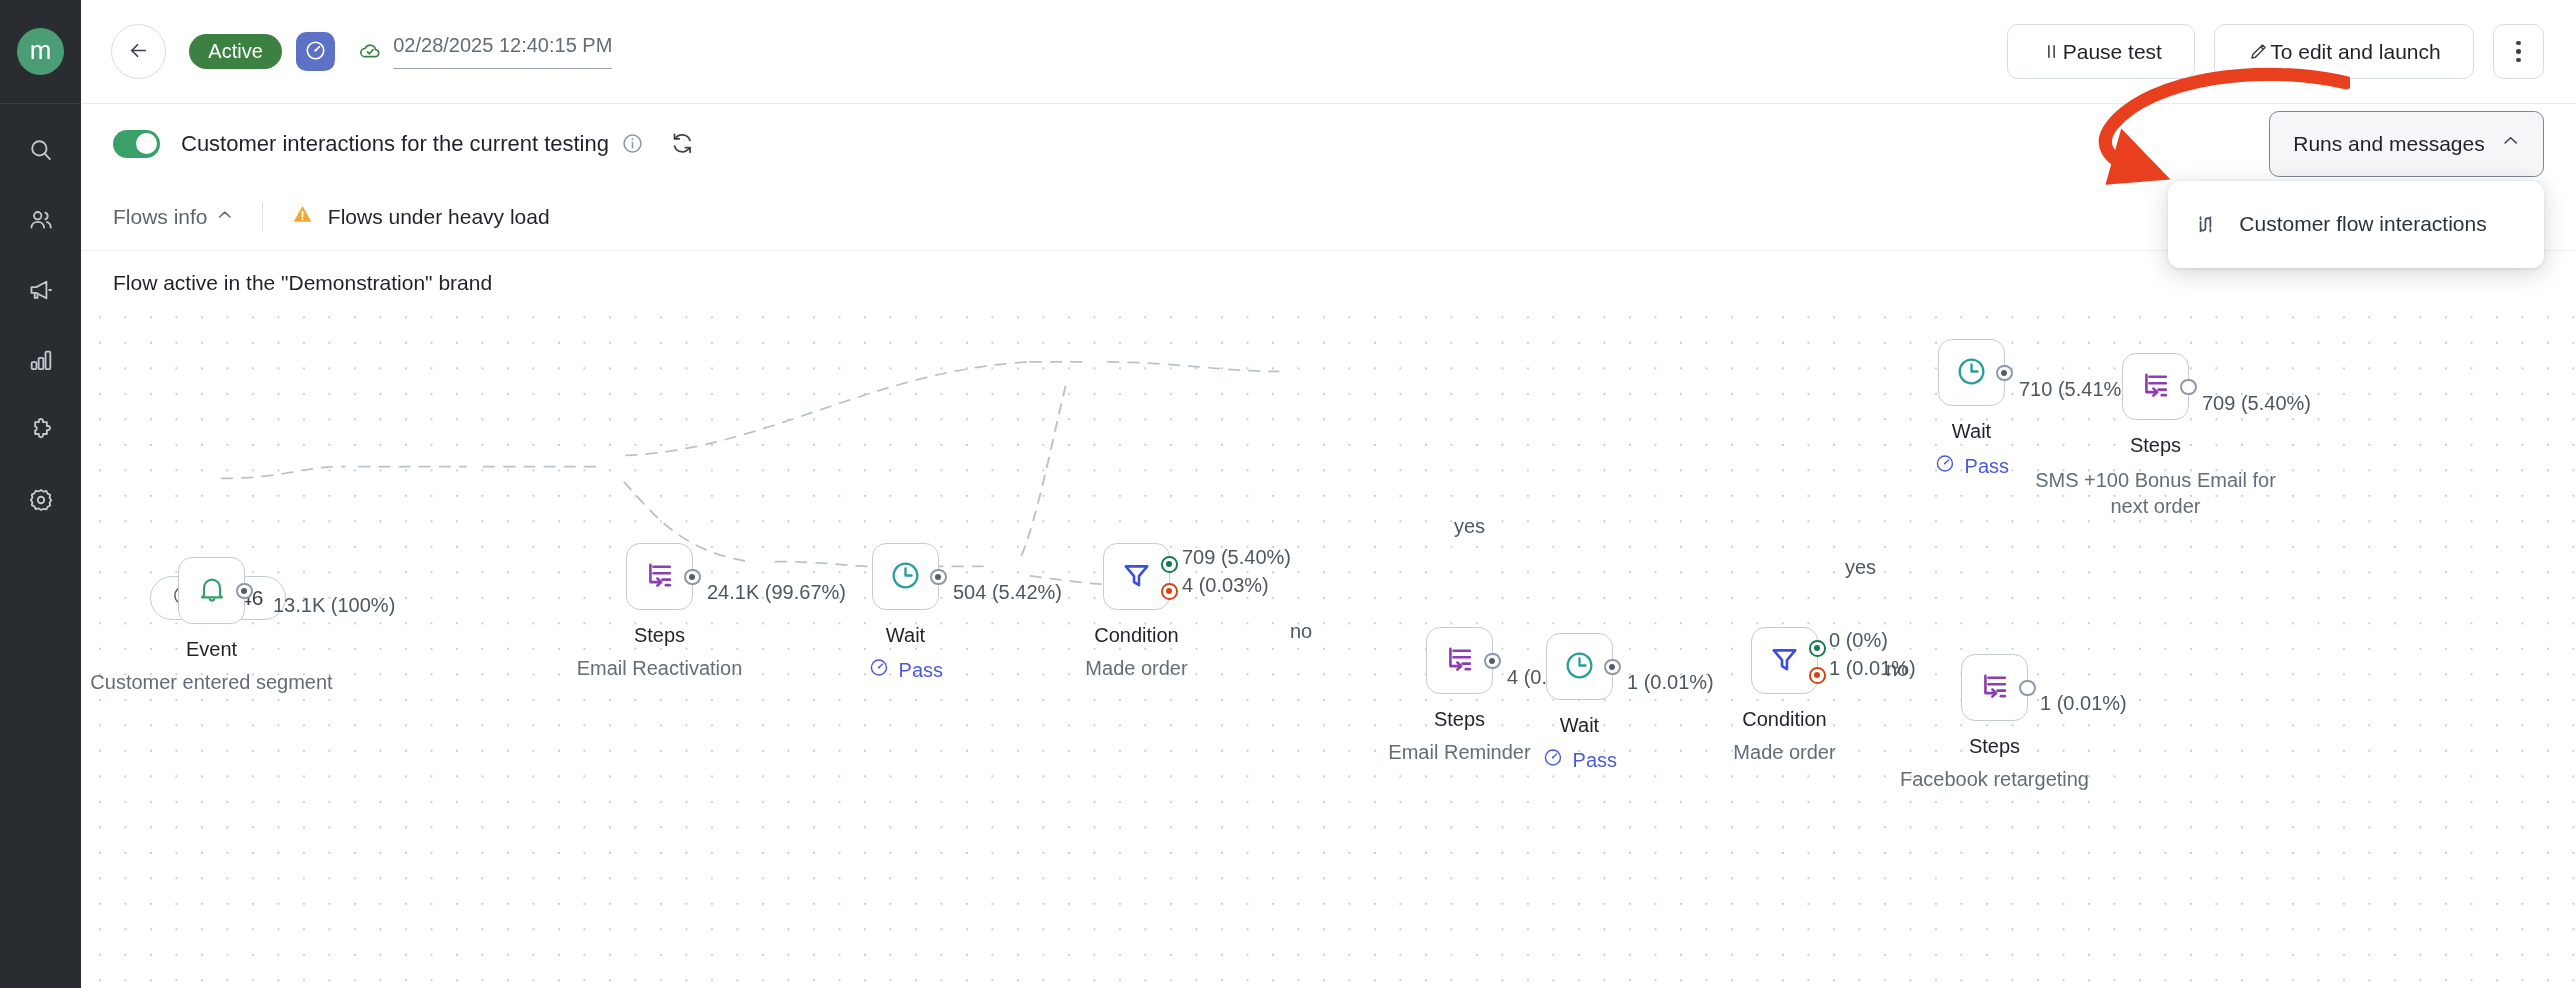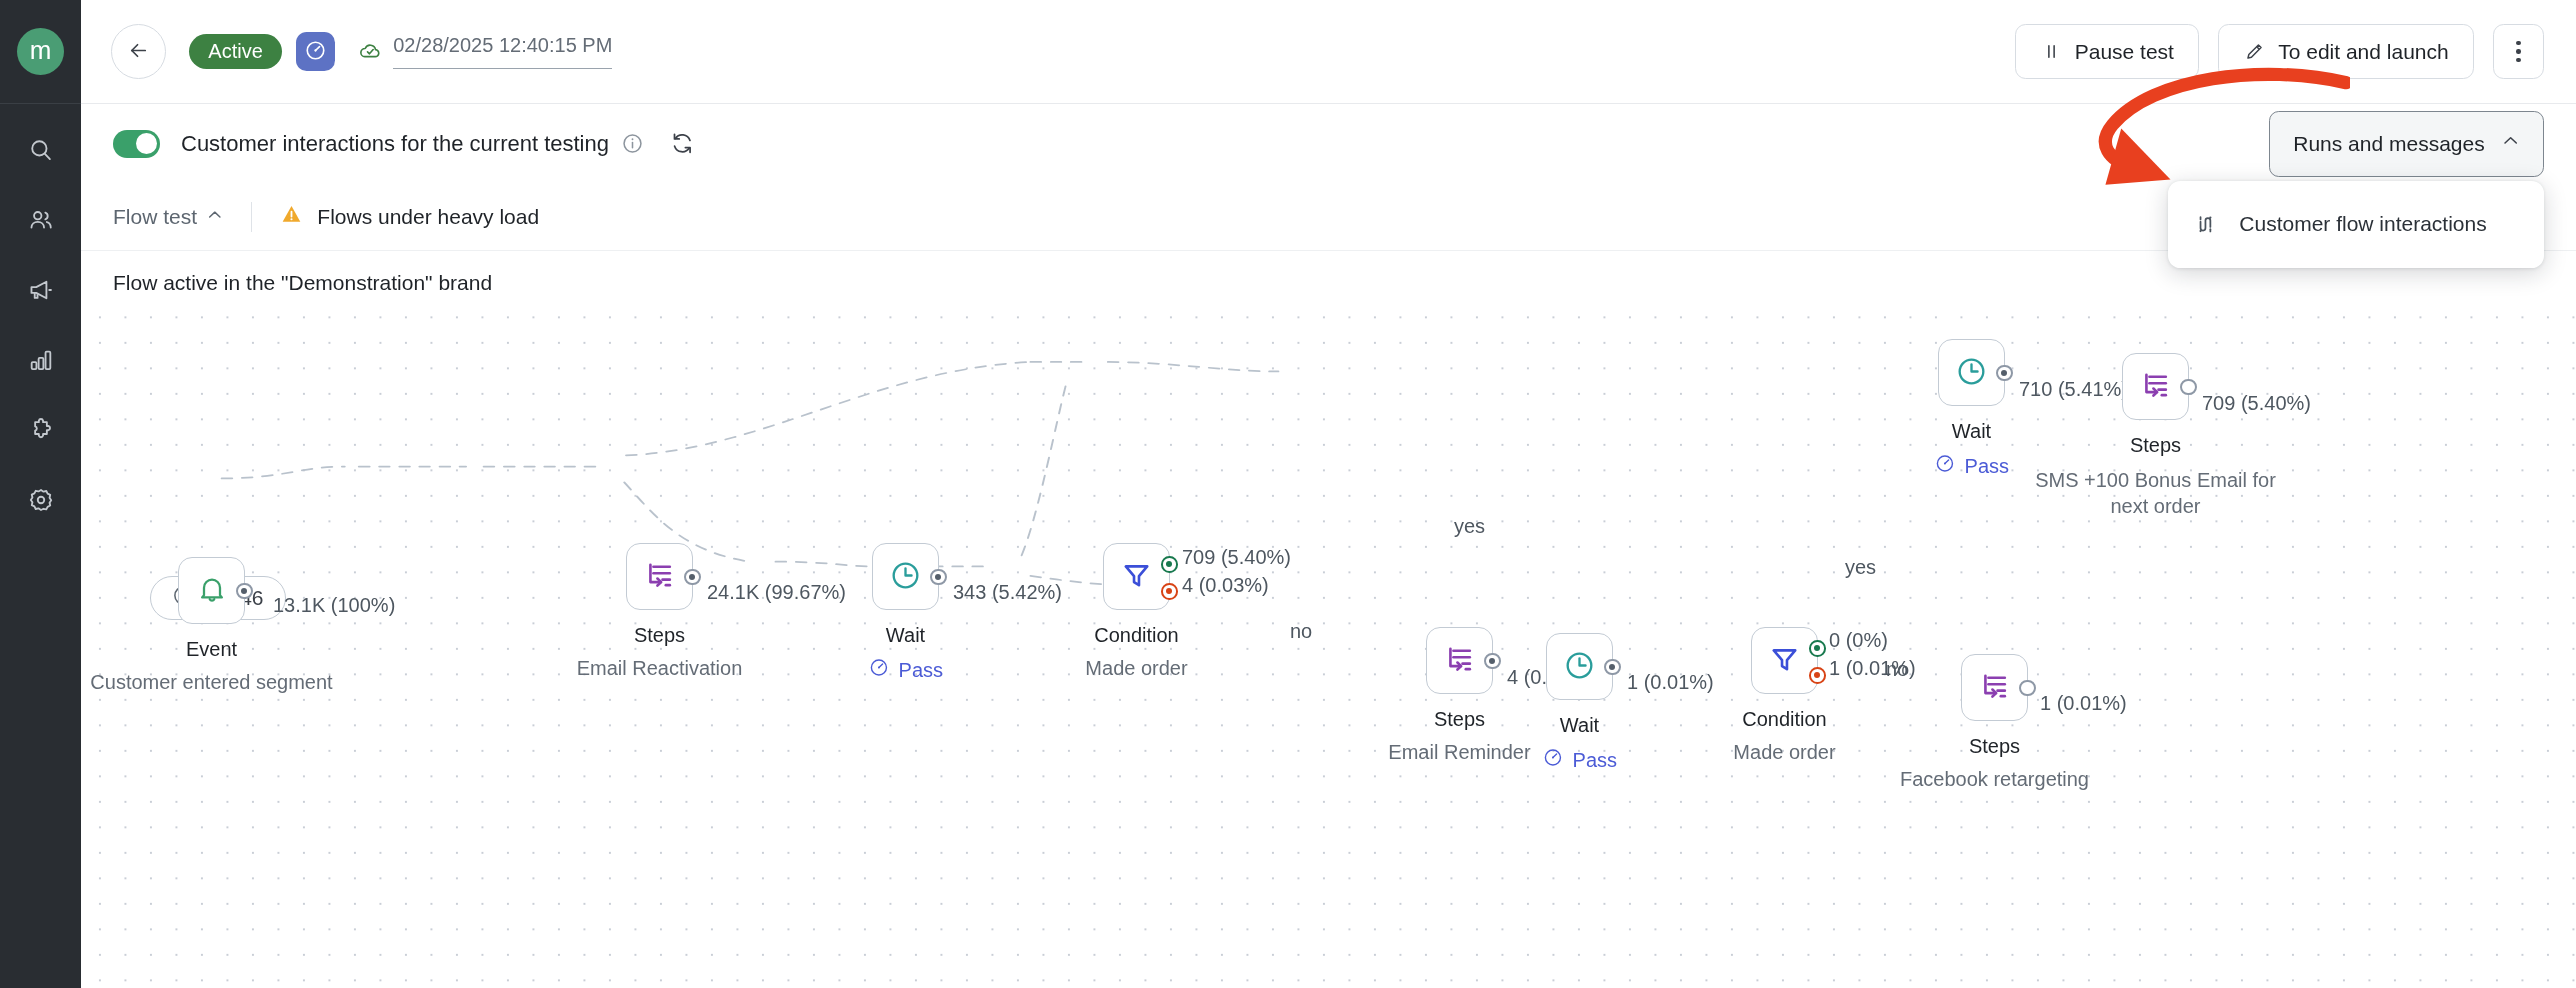--- a/index.html
+++ b/index.html
@@ -69,22 +69,22 @@
     cursor: pointer; flex: 0 0 39px;
   }
   .ts-wrap { display: flex; align-items: center; margin-left: 23px; gap: 10.6px; }
   .ts-text {
     font-size: 20px; color: #646c76;
     border-bottom: 1.3px solid #9aa3ad; padding-bottom: 11px;
     cursor: pointer; white-space: nowrap;
   }
   .header-spacer { flex: 1; }
   .hbtn {
-    display: flex; align-items: center; gap: 12px;
-    height: 55px; padding: 0 24px; border: 0.9px solid #d7dce2;
+    display: flex; align-items: center; gap: 0;
+    height: 55px; padding: 0 32px; border: 0.9px solid #d7dce2;
     border-radius: 10.6px; background: #fff; cursor: pointer;
     font-size: 21px; color: #1f2328; white-space: nowrap;
     margin-left: 19.3px;
   }
   .hbtn-icon { width: 23px; height: 23px; display: flex; align-items: center; justify-content: center; }
   .kebab-btn {
     width: 51px; height: 55px; border: 0.9px solid #d7dce2; border-radius: 10.6px;
     background: #fff; cursor: pointer; margin-left: 19.3px;
     display: flex; flex-direction: column; align-items: center; justify-content: center; gap: 4.4px;
   }
@@ -360,21 +360,21 @@
             <line x1="5.4" y1="5" x2="5.4" y2="7.2"></line>
             <line x1="15" y1="16.8" x2="15" y2="19"></line>
           </svg>
       </span>
       <span>Customer flow interactions</span>
     </div>
   </div>
 
   <div class="flowinfo">
     <div class="flowinfo-link">
-      <span>Flow test</span>
+      <span>Flows info</span>
       <span>
         <svg width="17.6" height="17.6" viewBox="0 0 24 24" fill="none" stroke="#5d6670" stroke-width="2" stroke-linecap="round" stroke-linejoin="round">
             <polyline points="5,15 12,8.4 19,15"></polyline>
           </svg>
       </span>
     </div>
     <div class="vdiv"></div>
     <div class="warn">
       <span>
         <svg width="23" height="23" viewBox="0 0 24 24">
@@ -489,21 +489,21 @@
         <span>
           <svg width="21" height="21" viewBox="0 0 24 24" fill="none" stroke="#4b5bd6" stroke-width="1.6" stroke-linecap="round">
               <circle cx="12" cy="12" r="8.6"></circle>
               <path d="M12 12l4.2-4"></path>
               <circle cx="12" cy="12" r="1.1" fill="#4b5bd6" stroke="none"></circle>
             </svg>
         </span>
         <span>Pass</span>
       </div>
     </div>
-    <div class="edge-label" style="left:872px; top:330px;">343 (5.42%)</div>
+    <div class="edge-label" style="left:872px; top:330px;">504 (5.42%)</div>
 
     <div class="node" style="left:1022px; top:292px;">
       <div class="node-box">
         <span>
           <svg width="33" height="33" viewBox="0 0 24 24" fill="none" stroke="#3b4fd8" stroke-width="1.9" stroke-linecap="round" stroke-linejoin="round">
               <path d="M4.2 5.4h15.6l-6 7v6.6l-3.6-2.2v-4.4z"></path>
             </svg>
         </span>
       </div>
       <span class="port green" style="left:58px; top:13px;">

